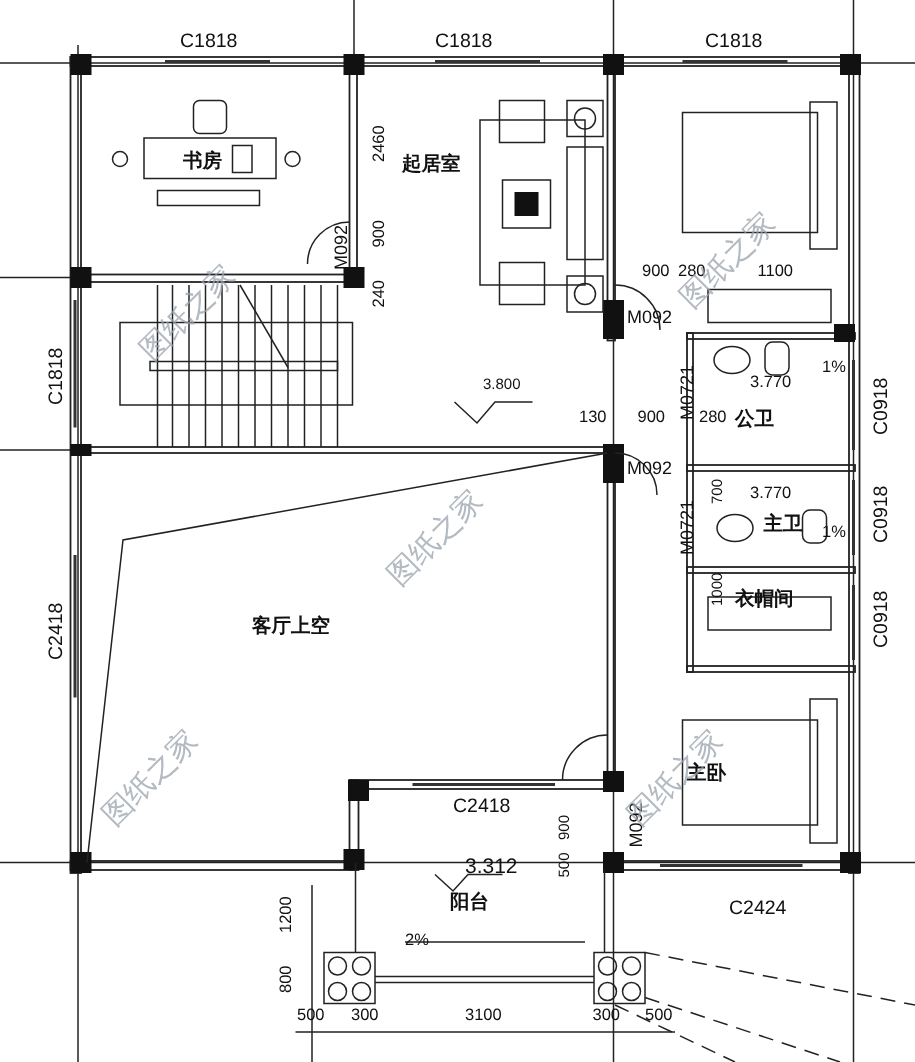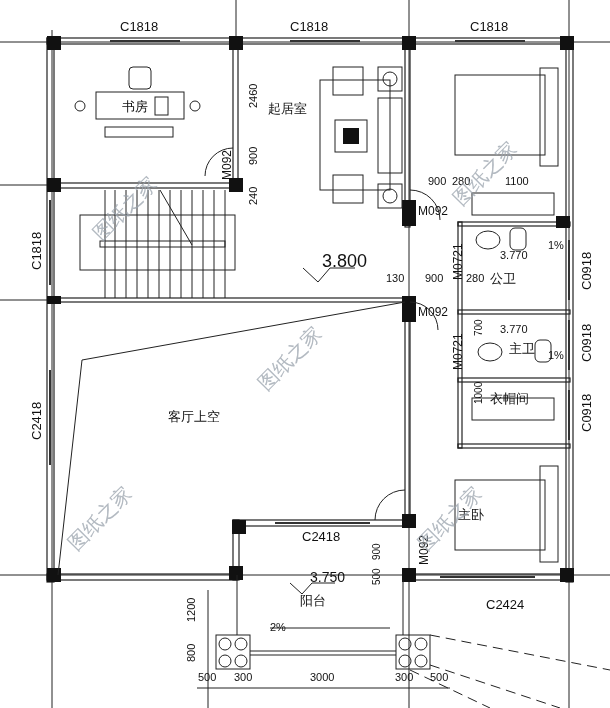--- a/index.html
+++ b/index.html
@@ -1,19 +1,19 @@
 <!DOCTYPE html>
 <html><head>
 <meta charset="utf-8">
 <style>
   html,body{margin:0;padding:0;background:#fff;}
   body{width:610px;height:708px;position:relative;overflow:hidden;font-family:"Liberation Sans",sans-serif;}
   svg{position:absolute;left:0;top:0;}
   .lbl{position:absolute;font-family:"Liberation Sans",sans-serif;font-size:13px;color:#111;white-space:nowrap;line-height:1;}
-  .room{font-weight:normal;font-size:13px;}
+  .room{font-weight:bold;font-size:13px;}
   .vert{transform:rotate(-90deg);transform-origin:left top;}
   .wm{position:absolute;font-size:20px;color:#9aa3ad;opacity:.75;transform:rotate(-45deg);white-space:nowrap;font-family:"DejaVu Sans",sans-serif;}
 </style>
 </head>
 <body>
 
 <svg width="610" height="708" viewBox="0 0 610 708">
 
   <g stroke="#222" stroke-width="1" fill="none">
     <line x1="0" y1="42" x2="610" y2="42"></line>
@@ -200,24 +200,24 @@
 
 <div class="lbl room" style="left:122px;top:100px">书房</div>
 <div class="lbl room" style="left:268px;top:102px">起居室</div>
 <div class="lbl room" style="left:168px;top:410px">客厅上空</div>
 <div class="lbl room" style="left:490px;top:272px">公卫</div>
 <div class="lbl room" style="left:509px;top:342px">主卫</div>
 <div class="lbl room" style="left:490px;top:392px">衣帽间</div>
 <div class="lbl room" style="left:458px;top:508px">主卧</div>
 <div class="lbl room" style="left:300px;top:594px">阳台</div>
 
-<div class="lbl" style="left:322px;top:252px;font-size:18px">3.800</div>
+<div class="lbl" style="left:322px;top:252px;font-size:10px">3.800</div>
 <div class="lbl" style="left:500px;top:250px;font-size:11px">3.770</div>
 <div class="lbl" style="left:500px;top:324px;font-size:11px">3.770</div>
-<div class="lbl" style="left:310px;top:570px;font-size:14px">3.750</div>
+<div class="lbl" style="left:310px;top:570px;font-size:14px">3.312</div>
 
 <div class="lbl" style="left:548px;top:240px;font-size:11px">1%</div>
 <div class="lbl" style="left:548px;top:350px;font-size:11px">1%</div>
 <div class="lbl" style="left:270px;top:622px;font-size:11px">2%</div>
 
 <div class="lbl vert" style="left:248px;top:108px;font-size:11px">2460</div>
 <div class="lbl vert" style="left:248px;top:165px;font-size:11px">900</div>
 <div class="lbl vert" style="left:248px;top:205px;font-size:11px">240</div>
 <div class="lbl" style="left:428px;top:176px;font-size:11px">900</div>
 <div class="lbl" style="left:452px;top:176px;font-size:11px">280</div>
@@ -226,21 +226,21 @@
 <div class="lbl" style="left:425px;top:273px;font-size:11px">900</div>
 <div class="lbl" style="left:466px;top:273px;font-size:11px">280</div>
 <div class="lbl vert" style="left:474px;top:404px;font-size:10px">1000</div>
 <div class="lbl vert" style="left:474px;top:336px;font-size:10px">700</div>
 <div class="lbl vert" style="left:372px;top:560px;font-size:10px">900</div>
 <div class="lbl vert" style="left:372px;top:585px;font-size:10px">500</div>
 <div class="lbl vert" style="left:186px;top:622px;font-size:11px">1200</div>
 <div class="lbl vert" style="left:186px;top:662px;font-size:11px">800</div>
 <div class="lbl" style="left:198px;top:672px;font-size:11px">500</div>
 <div class="lbl" style="left:234px;top:672px;font-size:11px">300</div>
-<div class="lbl" style="left:310px;top:672px;font-size:11px">3000</div>
+<div class="lbl" style="left:310px;top:672px;font-size:11px">3100</div>
 <div class="lbl" style="left:395px;top:672px;font-size:11px">300</div>
 <div class="lbl" style="left:430px;top:672px;font-size:11px">500</div>
 
 <div class="wm" style="left:85px;top:195px">图纸之家</div>
 <div class="wm" style="left:250px;top:345px">图纸之家</div>
 <div class="wm" style="left:60px;top:505px">图纸之家</div>
 <div class="wm" style="left:445px;top:160px">图纸之家</div>
 <div class="wm" style="left:410px;top:505px">图纸之家</div>
 
 </body></html>

